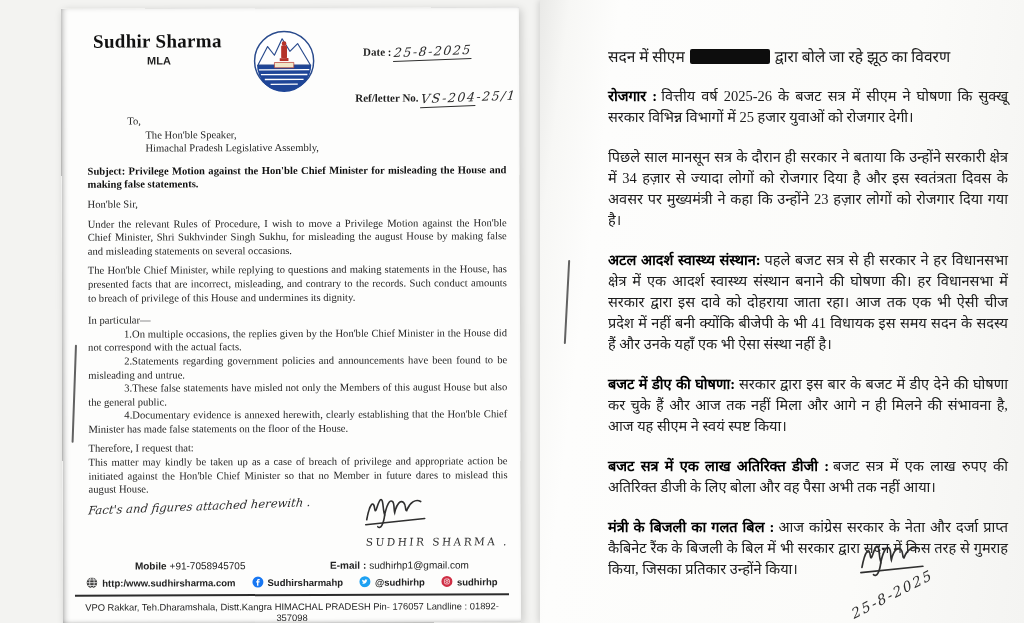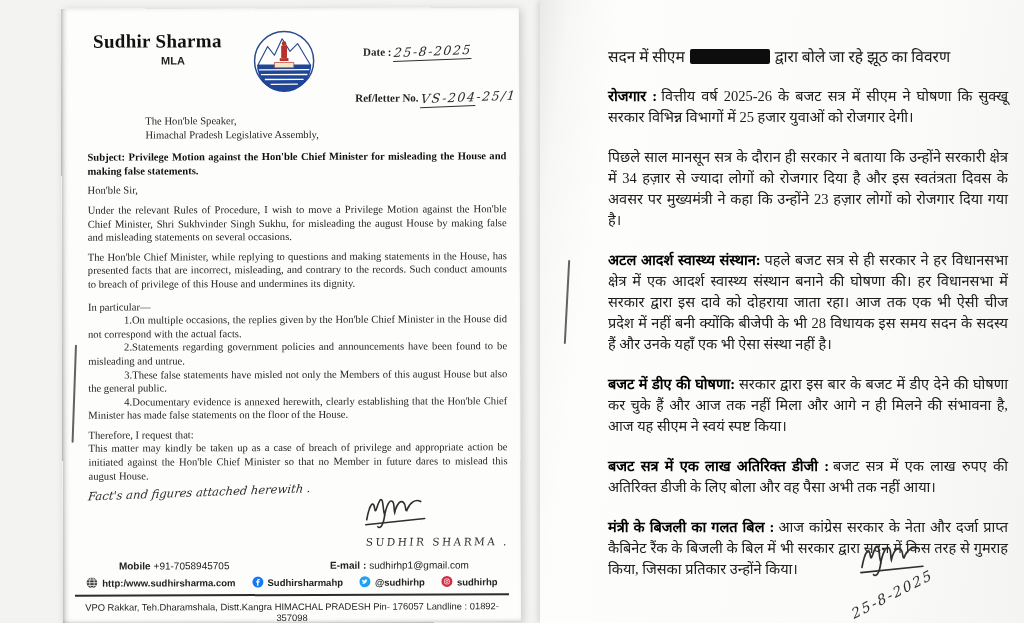--- a/index.html
+++ b/index.html
@@ -12,21 +12,21 @@
 
   
   .page{position:absolute;background:#fdfdfc;}
   .letter{
     left:62px;top:8px;width:458px;height:615px;
     box-shadow:inset 4px 0 6px -3px rgba(0,0,0,.35), inset 0 -3px 5px -3px rgba(0,0,0,.25), 2px 2px 8px rgba(0,0,0,.18);
     transform:rotate(-.2deg);
     color:#1f1f1f;
   }
   .sender-name{position:absolute;left:32px;top:22px;font-size:19px;font-weight:bold;letter-spacing:.3px;color:#111;}
-  .sender-title{position:absolute;left:100px;top:46px;font-size:11px;font-weight:bold;font-family:"Liberation Sans",sans-serif;text-align:center;}
+  .sender-title{position:absolute;left:86px;top:46px;font-size:11px;font-weight:bold;font-family:"Liberation Sans",sans-serif;text-align:center;}
   .emblem{position:absolute;left:192px;top:22px;}
   .date-line{position:absolute;left:302px;top:36px;font-size:11px;font-weight:bold;}
   .ref-line{position:absolute;left:294px;top:82px;font-size:11px;font-weight:bold;}
   .hand{
     font-family:"DejaVu Serif",serif;font-style:italic;color:#2b2b2b;
     display:inline-block;transform:skewX(-8deg) rotate(-2deg);font-weight:normal;
   }
   .hand-val{font-size:12.5px;letter-spacing:1.5px;}
   .uline{border-bottom:1.2px solid #2e2e2e;padding-bottom:1px;}
 
@@ -45,21 +45,21 @@
   .sig-block{position:absolute;left:295px;top:486px;width:130px;}
   .sig-caps{
     font-family:"DejaVu Serif",serif;font-size:10.5px;letter-spacing:2.5px;
     color:#303030;transform:skewX(-5deg);margin:2px 0 0 8px;white-space:nowrap;
   }
   .pen-stroke{position:absolute;width:1.8px;background:#474747;border-radius:2px;opacity:.85;}
   .stroke-letter{left:11px;top:336px;height:98px;transform:rotate(2.2deg);}
 
   .letter-footer{position:absolute;left:12px;right:12px;top:552px;font-family:"Liberation Sans",sans-serif;}
   .frow1{display:flex;justify-content:space-between;padding:0 40px 0 44px;font-size:10px;color:#222;}
-  .frow1 b{margin-right:3px;}
+  .frow1 b{margin-right:3px;margin-left:16px;}
   .frow2{display:flex;justify-content:center;gap:16px;align-items:center;font-size:9.5px;font-weight:bold;color:#222;margin-top:5px;}
   .frow2 .soc{display:flex;align-items:flex-end;gap:4px;}
   .frule{border-top:2px solid #2c2c2c;margin-top:6px;}
   .faddr{text-align:center;font-size:9.4px;color:#1d1d1d;margin-top:5px;}
 
   
   .hindi{
     left:540px;top:0;width:484px;height:623px;
     background:linear-gradient(97deg,#e9e9e7 0,#f7f7f5 30px,#fdfdfc 80px,#fbfbf9 380px,#f4f4f2 100%);
     box-shadow:-2px 0 6px rgba(0,0,0,.12);
@@ -110,20 +110,21 @@
       <span>Date :</span>
       <span class="hand hand-val uline">25-8-2025</span>
     </div>
 
     <div class="ref-line">
       <span>Ref/letter No.</span>
       <span class="hand hand-val"><span class="uline">VS-204</span><span>-25/1</span></span>
     </div>
 
     <div class="letter-body">
+      <div class="to">To,</div>
       <div class="addr">
         <div>The Hon'ble Speaker,</div>
         <div>Himachal Pradesh Legislative Assembly,</div>
       </div>
       <p class="subject">Subject: Privilege Motion against the Hon'ble Chief Minister for misleading the House and making false statements.</p>
       <p>Hon'ble Sir,</p>
       <p>Under the relevant Rules of Procedure, I wish to move a Privilege Motion against the Hon'ble Chief Minister, Shri Sukhvinder Singh Sukhu, for misleading the august House by making false and misleading statements on several occasions.</p>
       <p>The Hon'ble Chief Minister, while replying to questions and making statements in the House, has presented facts that are incorrect, misleading, and contrary to the records. Such conduct amounts to breach of privilege of this House and undermines its dignity.</p>
       <p class="inpart">In particular—</p>
       <p class="point">1.On multiple occasions, the replies given by the Hon'ble Chief Minister in the House did not correspond with the actual facts.</p>
@@ -193,21 +194,21 @@
     </footer>
   </section>
 
   <section class="page hindi">
     <div class="h-content">
       <div class="h-title">
         <span>सदन में सीएम</span><span class="redaction"></span><span>द्वारा बोले जा रहे झूठ का विवरण</span>
       </div>
       <p><span class="h-lead">रोजगार :</span><span>वित्तीय वर्ष 2025-26 के बजट सत्र में सीएम ने घोषणा कि सुक्खू सरकार विभिन्न विभागों में 25 हजार युवाओं को रोजगार देगी।</span></p>
       <p><span>पिछले साल मानसून सत्र के दौरान ही सरकार ने बताया कि उन्होंने सरकारी क्षेत्र में 34 हज़ार से ज्यादा लोगों को रोजगार दिया है और इस स्वतंत्रता दिवस के अवसर पर मुख्यमंत्री ने कहा कि उन्होंने 23 हज़ार लोगों को रोजगार दिया गया है।</span></p>
-      <p><span class="h-lead">अटल आदर्श स्वास्थ्य संस्थान:</span><span>पहले बजट सत्र से ही सरकार ने हर विधानसभा क्षेत्र में एक आदर्श स्वास्थ्य संस्थान बनाने की घोषणा की। हर विधानसभा में सरकार द्वारा इस दावे को दोहराया जाता रहा। आज तक एक भी ऐसी चीज प्रदेश में नहीं बनी क्योंकि बीजेपी के भी 28 विधायक इस समय सदन के सदस्य हैं और उनके यहाँ एक भी ऐसा संस्था नहीं है।</span></p>
+      <p><span class="h-lead">अटल आदर्श स्वास्थ्य संस्थान:</span><span>पहले बजट सत्र से ही सरकार ने हर विधानसभा क्षेत्र में एक आदर्श स्वास्थ्य संस्थान बनाने की घोषणा की। हर विधानसभा में सरकार द्वारा इस दावे को दोहराया जाता रहा। आज तक एक भी ऐसी चीज प्रदेश में नहीं बनी क्योंकि बीजेपी के भी 41 विधायक इस समय सदन के सदस्य हैं और उनके यहाँ एक भी ऐसा संस्था नहीं है।</span></p>
       <p><span class="h-lead">बजट में डीए की घोषणा:</span><span>सरकार द्वारा इस बार के बजट में डीए देने की घोषणा कर चुके हैं और आज तक नहीं मिला और आगे न ही मिलने की संभावना है, आज यह सीएम ने स्वयं स्पष्ट किया।</span></p>
       <p><span class="h-lead">बजट सत्र में एक लाख अतिरिक्त डीजी :</span><span>बजट सत्र में एक लाख रुपए की अतिरिक्त डीजी के लिए बोला और वह पैसा अभी तक नहीं आया।</span></p>
       <p><span class="h-lead">मंत्री के बिजली का गलत बिल :</span><span>आज कांग्रेस सरकार के नेता और दर्जा प्राप्त कैबिनेट रैंक के बिजली के बिल में भी सरकार द्वारा सदन में किस तरह से गुमराह किया, जिसका प्रतिकार उन्होंने किया।</span></p>
     </div>
 
     <div class="pen-stroke stroke-hindi"></div>
 
     <div class="h-sig">
       <svg class="scribble" width="85" height="42" viewBox="0 0 70 40">
         <g fill="none" stroke="#2f2f2f" stroke-width="1.6" stroke-linecap="round">

